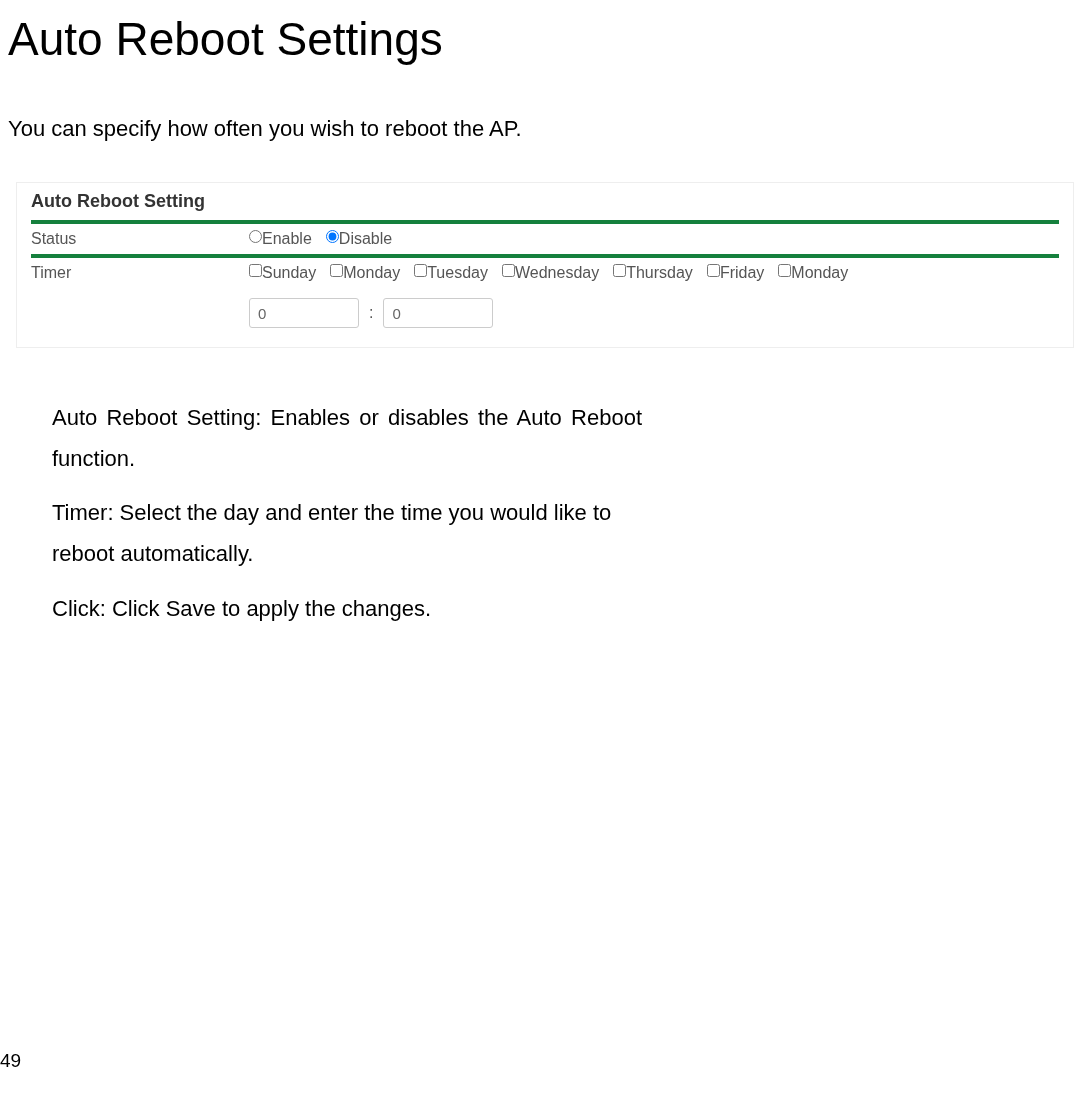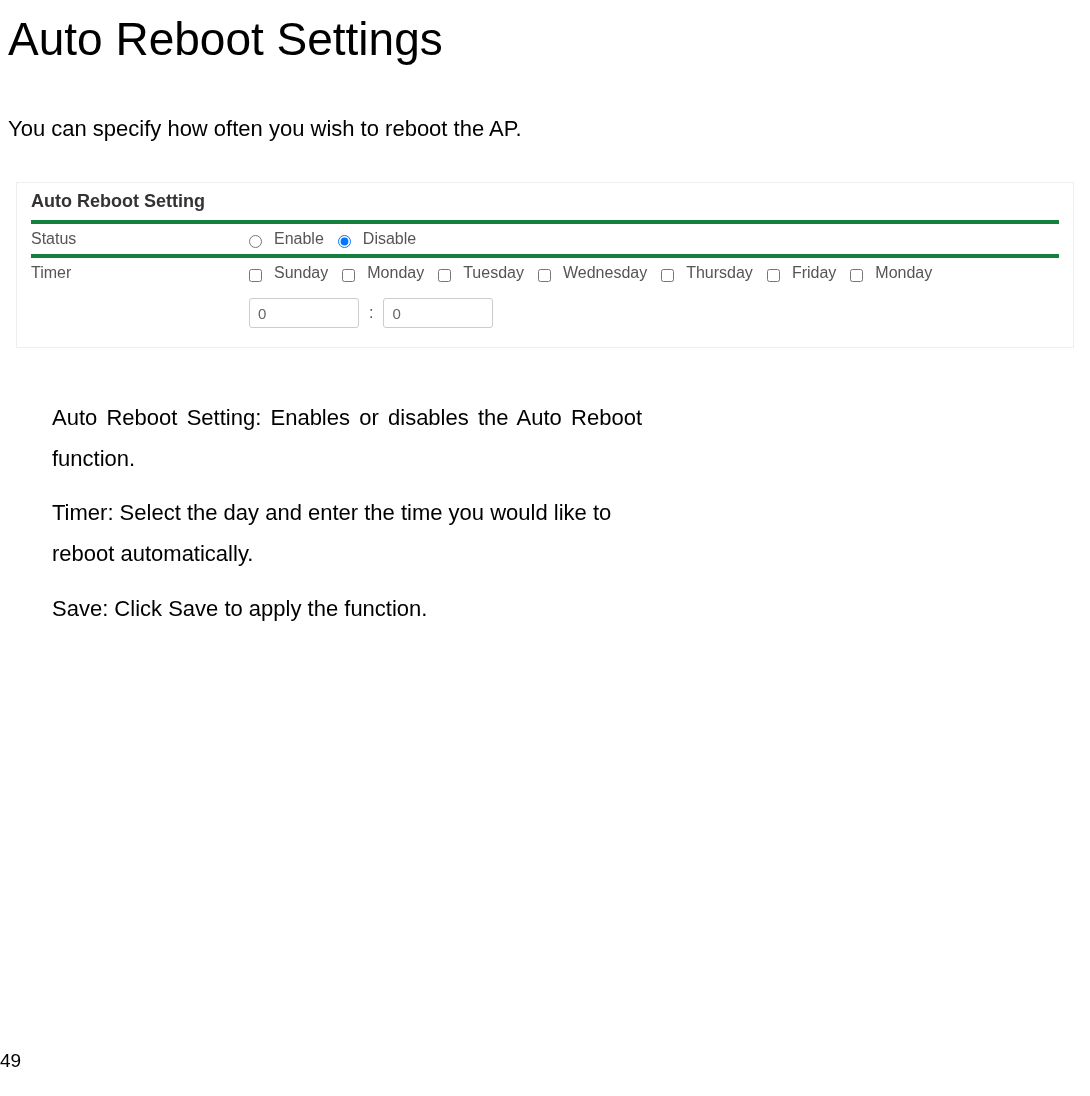--- a/index.html
+++ b/index.html
@@ -53,22 +53,22 @@
       flex-shrink: 0;
     }
     .row-content {
       display: flex;
       align-items: center;
       flex-wrap: nowrap;
       gap: 6px;
     }
     .row-content label {
       display: inline-flex;
-      align-items: flex-end;
-      gap: 12px;
+      align-items: flex-start;
+      gap: 0;
       margin-right: 8px;
       white-space: nowrap;
     }
     .row-content input[type="radio"],
     .row-content input[type="checkbox"] {
       transform: scale(1.0);
     }
     .time-input {
       width: 110px;
       height: 30px;
@@ -166,15 +166,15 @@
     <div class="row-content">
       <input type="text" class="time-input" value="0" style="">
       <span class="colon">:</span>
       <input type="text" class="time-input" value="0" style="">
     </div>
   </div>
 </div>
 
 <p class="desc justify">Auto Reboot Setting: Enables or disables the Auto Reboot function.</p>
 <p class="desc">Timer: Select the day and enter the time you would like to reboot automatically.</p>
-<p class="desc">Save: Click Save to apply the function.</p>
+<p class="desc">Click: Click Save to apply the changes.</p>
 
 <div class="page-num">49</div>
 
 </body></html>

